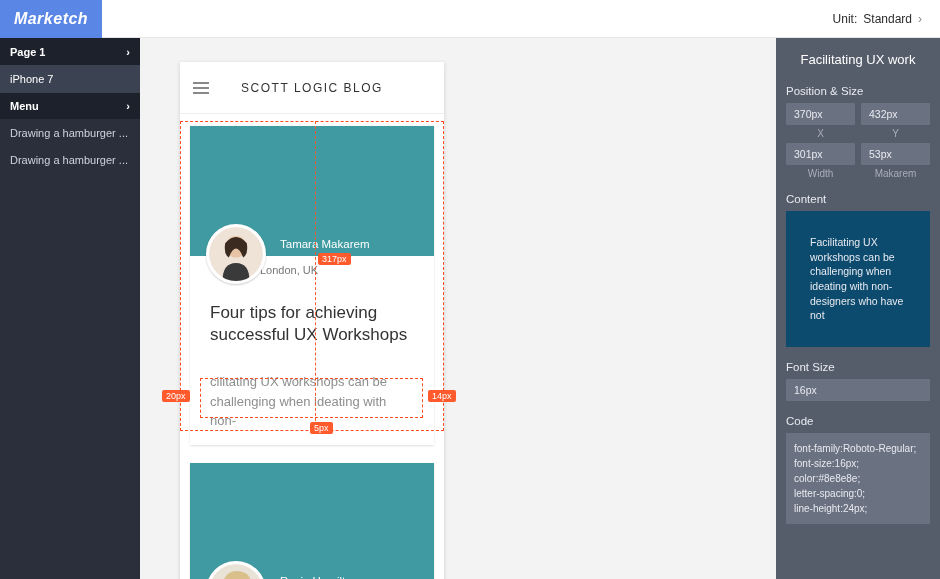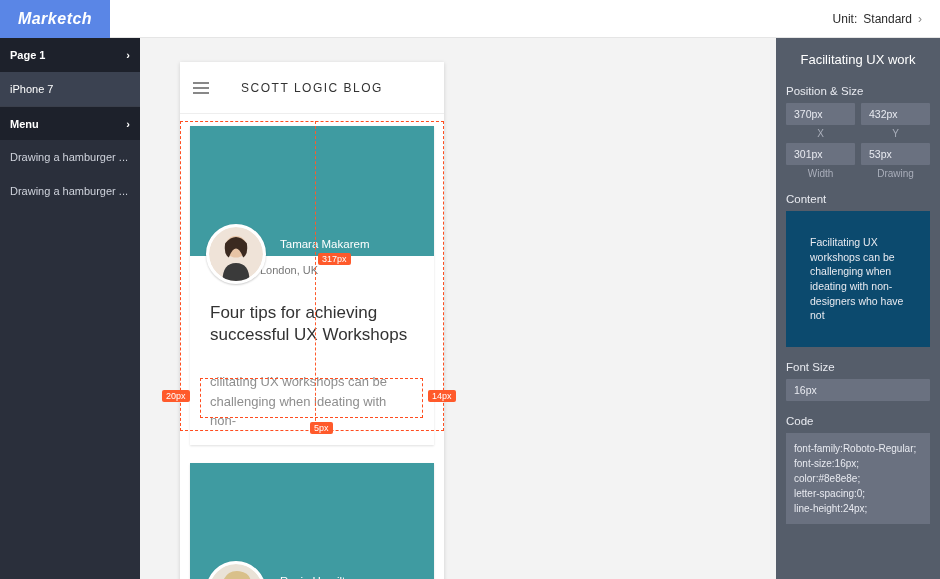--- a/index.html
+++ b/index.html
@@ -1,33 +1,33 @@
 <!DOCTYPE html>
 <html><head>
 <meta charset="utf-8">
 <style>
 * { margin: 0; padding: 0; box-sizing: border-box; }
 html, body { width: 940px; height: 579px; font-family: Arial, Helvetica, sans-serif; overflow: hidden; font-size: 13px; color: #333; }
 body { display: flex; flex-direction: column; }
 
 
 .topbar { height: 38px; display: flex; align-items: center; background: #fff; border-bottom: 1px solid #e5e5e5; }
-.logo { width: 110px; height: 38px; background: #5a86e6; color: #fff; display: flex; align-items: center; justify-content: center; font-style: italic; font-weight: 700; font-size: 16px; letter-spacing: .5px; }
+.logo { width: 102px; height: 38px; background: #5a86e6; color: #fff; display: flex; align-items: center; justify-content: center; font-style: italic; font-weight: 700; font-size: 16px; letter-spacing: .5px; }
 .topbar-spacer { flex: 1; }
 .unit-wrap { display: flex; align-items: center; gap: 6px; padding-right: 18px; font-size: 12px; color: #2b2b2b; }
 .unit-label { }
 .unit-value { }
 .chev { color: #888; }
 
 
 .mainrow { flex: 1; display: flex; min-height: 0; }
 
 
 .sidebar { width: 140px; background: #2a2f3b; color: #cfd3dc; display: flex; flex-direction: column; }
-.side-item { height: 34px; display: flex; align-items: center; padding: 0 10px; font-size: 11px; cursor: pointer; }
+.side-item { height: 27px; display: flex; align-items: center; padding: 0 10px; font-size: 11px; cursor: pointer; }
 .side-item .label { flex: 1; white-space: nowrap; overflow: hidden; text-overflow: ellipsis; }
 .side-header { background: #1d212b; color: #fff; font-weight: 700; }
 .side-active { background: #3b4251; color: #fff; }
 .side-top-border { border-top: 1px solid #3a3f4b; }
 
 
 .canvas { flex: 1; background: #f3f3f3; position: relative; overflow: hidden; }
 .artboard { position: absolute; left: 40px; top: 24px; width: 264px; background: #fff; box-shadow: 0 1px 4px rgba(0,0,0,.15); }
 .art-head { height: 52px; display: flex; align-items: center; border-bottom: 1px solid #eee; }
 .hamburger { width: 42px; display: flex; flex-direction: column; align-items: center; justify-content: center; gap: 3px; }
@@ -170,21 +170,21 @@
           <div class="field-cap">Y</div>
         </div>
       </div>
       <div class="field-row" style="margin-top:4px;">
         <div class="field">
           <div class="field-box">301px</div>
           <div class="field-cap">Width</div>
         </div>
         <div class="field">
           <div class="field-box">53px</div>
-          <div class="field-cap">Drawing</div>
+          <div class="field-cap">Makarem</div>
         </div>
       </div>
     </div>
 
     <div class="sect">
       <div class="sect-head">Content</div>
       <div class="content-box">Facilitating UX workshops can be challenging when ideating with non-designers who have not</div>
     </div>
 
     <div class="sect">

